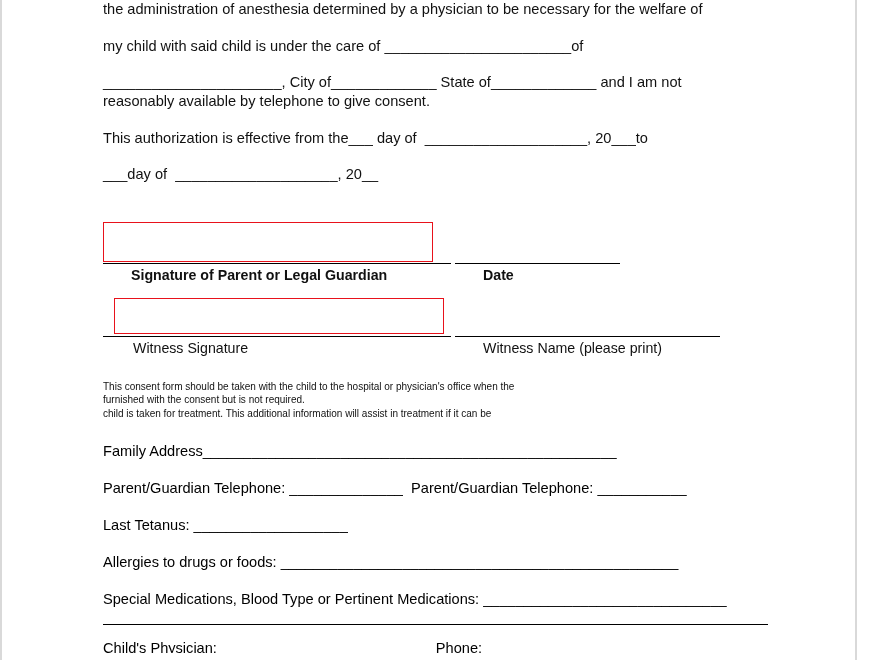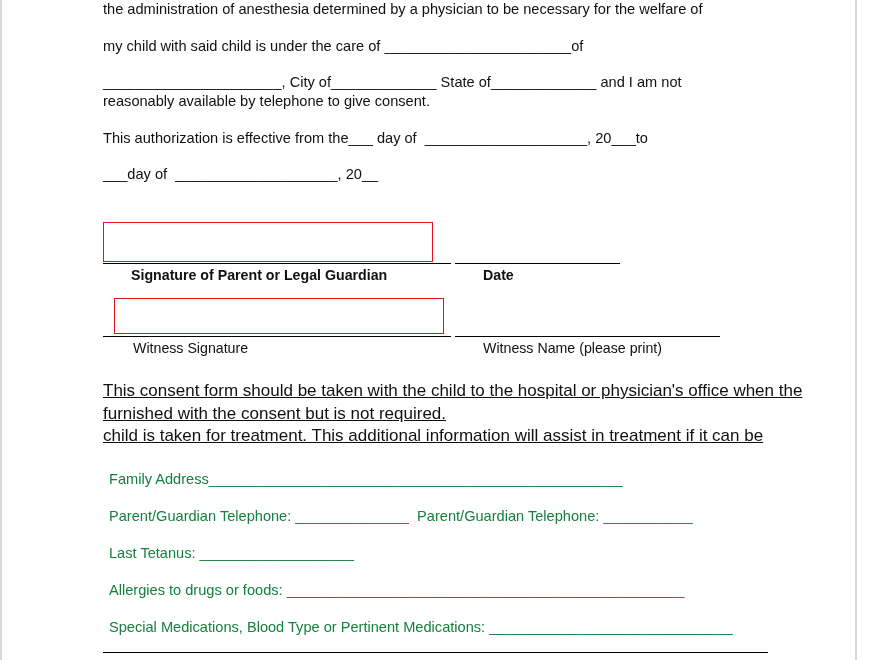--- a/index.html
+++ b/index.html
@@ -72,31 +72,29 @@
   .sig-label {
     font-size: 14.2px;
     color: #111111;
     position: absolute;
     white-space: nowrap;
     margin-left: 28px;
   }
   .bold { font-weight: bold; }
 
   .para {
-    font-size: 17px;
+    font-size: 10px;
     line-height: 1.33;
     color: #111111;
-    text-decoration: underline;
   }
   .footer-line {
     font-size: 14.6px;
     line-height: 1.3;
-    color: #15803d;
+    color: #000000;
     white-space: pre-wrap;
-    margin-left: 6px;
   }
   .long-rule {
     border-bottom: 1.3px solid #000;
     height: 0;
     width: 665px;
     margin-top: 15px;
   }
   .clipped {
     overflow: hidden;
   }

